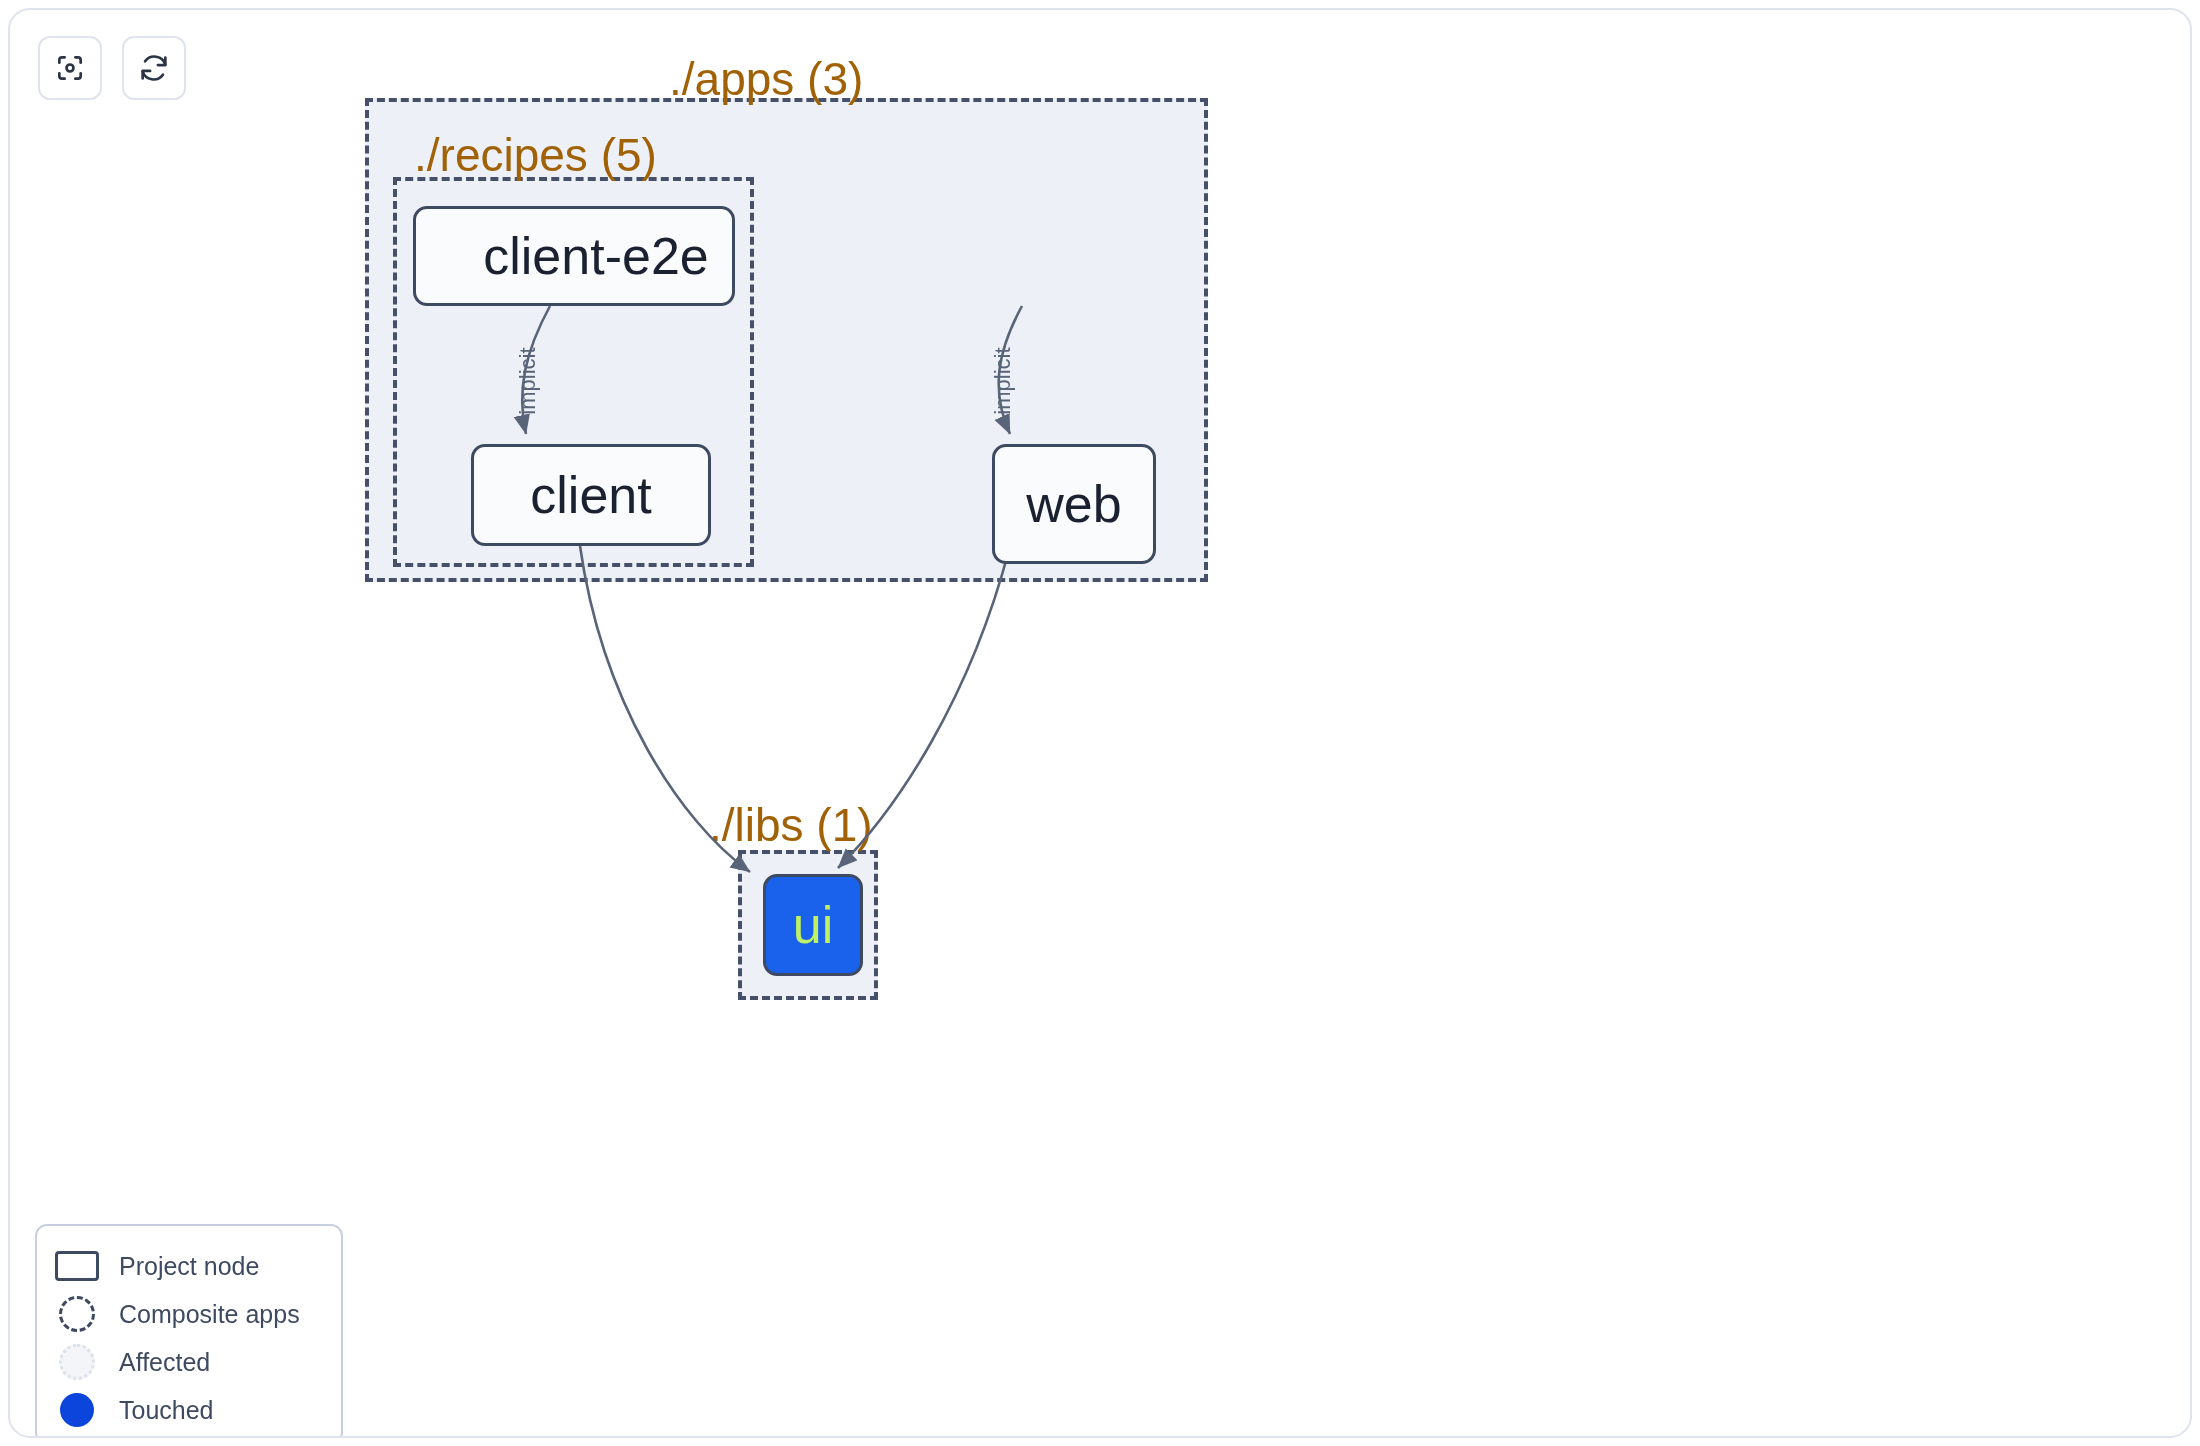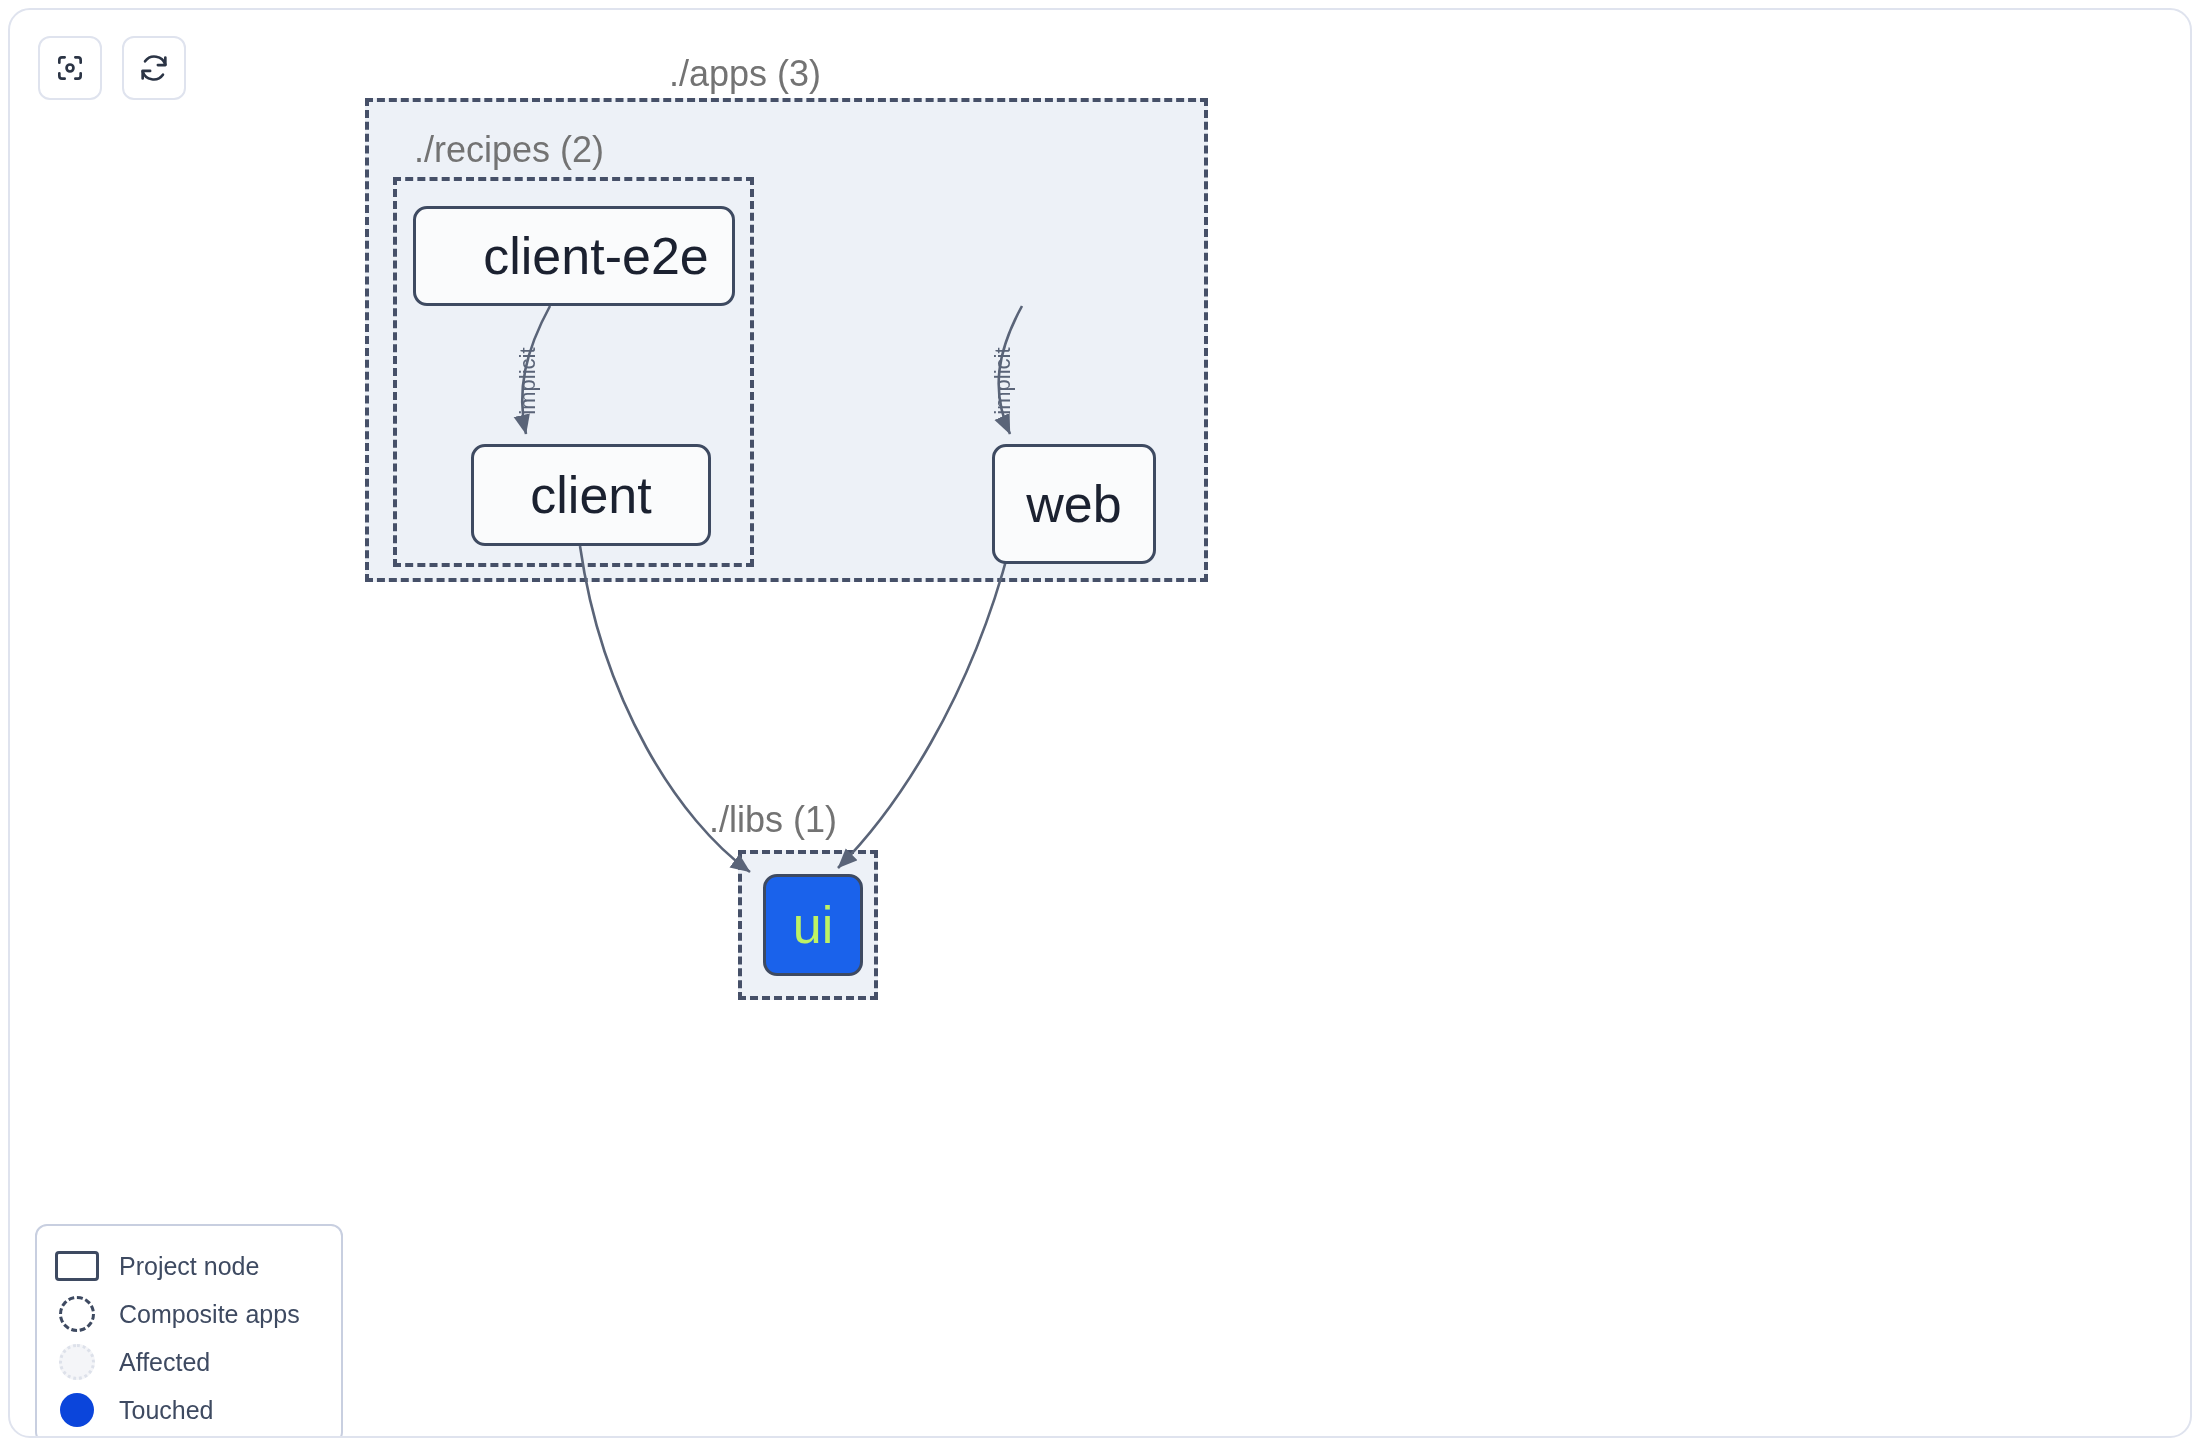--- a/index.html
+++ b/index.html
@@ -71,22 +71,22 @@
     background: #edf1f7;
     border: 4px dashed #465068;
     z-index: 5;
   }
   #group-apps    { left: 355px;  top: 88px;   width: 843px;  height: 484px; }
   #group-recipes { left: 383px;  top: 167px;  width: 361px;  height: 390px; }
   #group-libs    { left: 728px;  top: 840px;  width: 140px;  height: 150px; }
 
   .group-label {
     position: absolute;
-    color: #737373;
-    font-size: 36px;
+    color: #a16207;
+    font-size: 46px;
     line-height: 1;
     white-space: nowrap;
     z-index: 12;
     font-weight: 400;
   }
   #label-apps    { left: 659px; top: 46px; }
   #label-recipes { left: 404px; top: 122px; }
   #label-libs    { left: 699px; top: 792px; }
 
   
@@ -223,21 +223,21 @@
     </button>
   </div>
 
   <div id="graph-canvas">
 
     <div class="group-box" id="group-apps"></div>
     <div class="group-box" id="group-recipes"></div>
     <div class="group-box" id="group-libs"></div>
 
     <div class="group-label" id="label-apps">./apps (3)</div>
-    <div class="group-label" id="label-recipes">./recipes (2)</div>
+    <div class="group-label" id="label-recipes">./recipes (5)</div>
     <div class="group-label" id="label-libs">./libs (1)</div>
 
     <svg id="edge-layer" viewBox="0 0 2184 1430" preserveAspectRatio="none">
       <defs>
         <marker id="arrow" markerWidth="9" markerHeight="9" refX="7.4" refY="3.2" orient="auto" markerUnits="strokeWidth">
           <path d="M0,0 L0,6.4 L7.6,3.2 z" fill="#5a6478"></path>
         </marker>
       </defs>
       <g stroke="#5a6478" stroke-width="2.6" fill="none" marker-end="url(#arrow)">
         <path d="M540,296 C516,340 506,380 516,424"></path>

